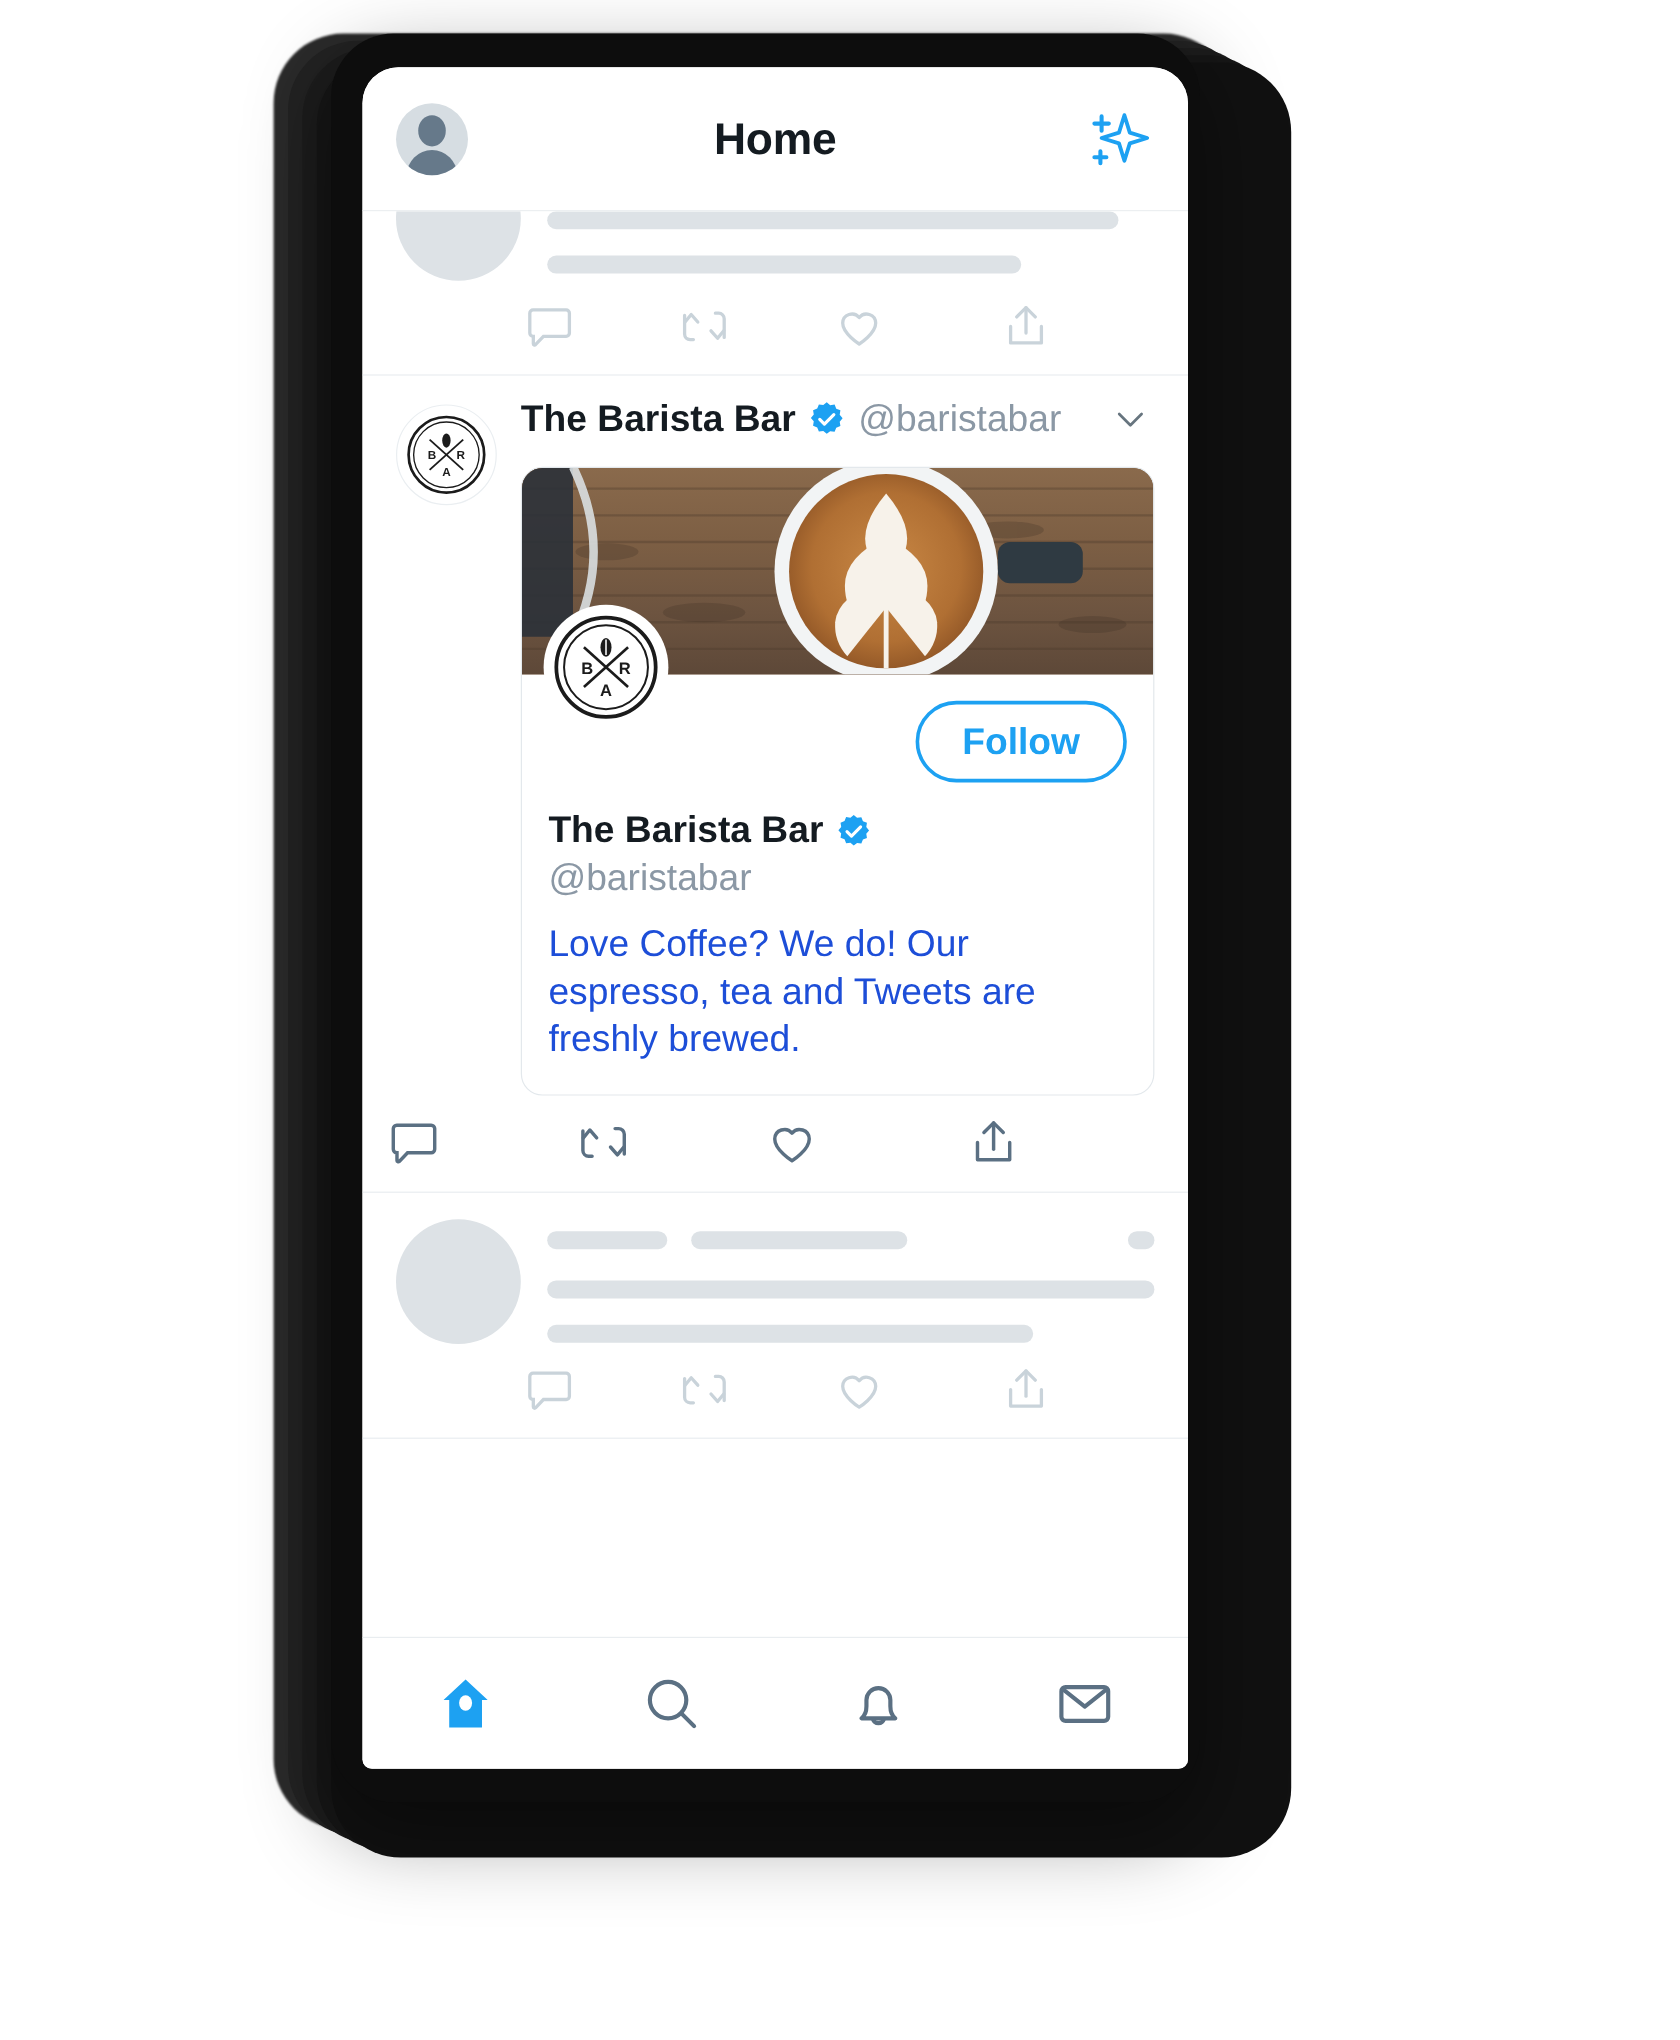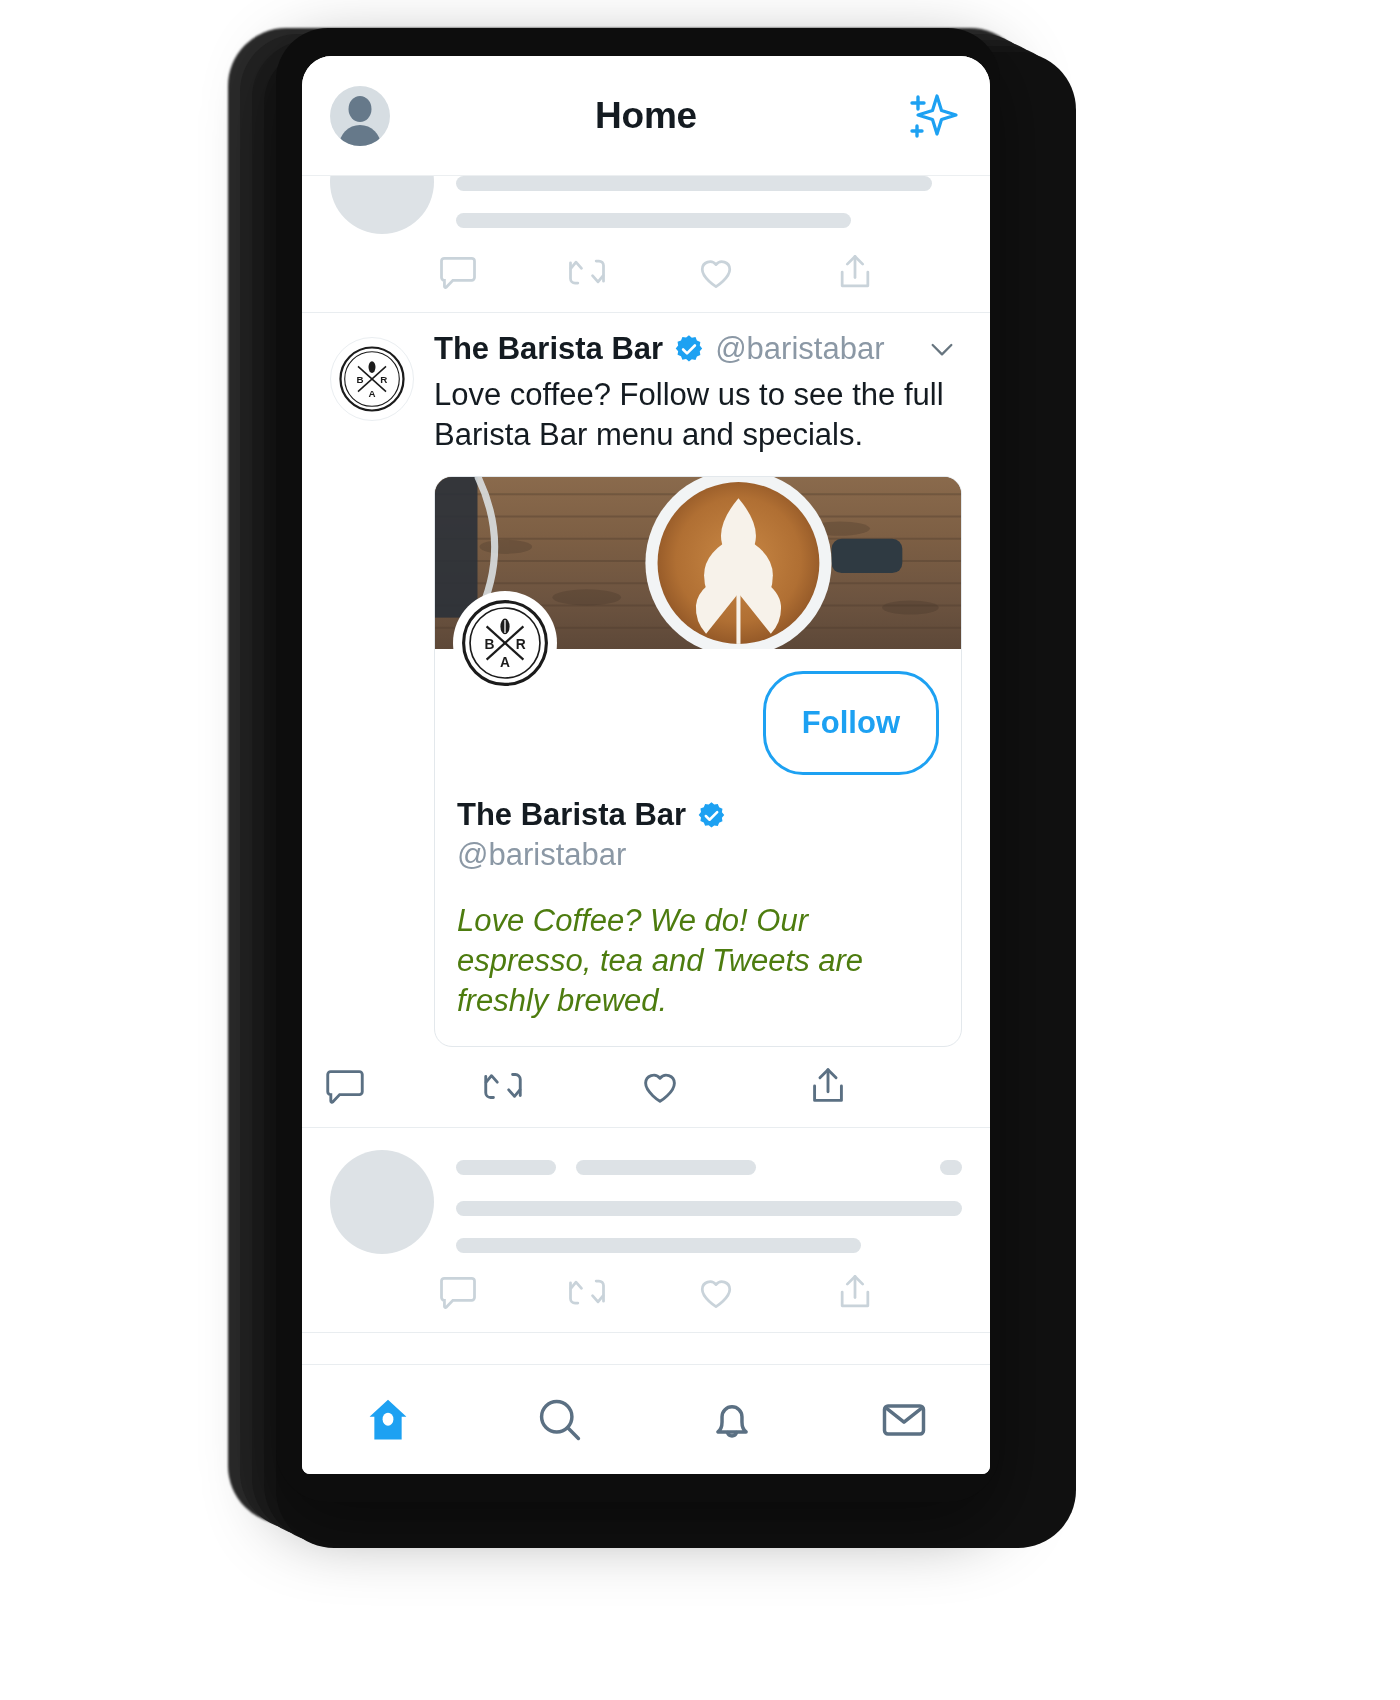--- a/index.html
+++ b/index.html
@@ -140,28 +140,28 @@
     background: #fff;
     display: flex; align-items: center; justify-content: center;
   }
   .follow-row { display: flex; justify-content: flex-end; padding-top: 22px; }
   .follow-btn {
     border: 3px solid #1da1f2;
     color: #1da1f2;
     background: #fff;
     border-radius: 40px;
     font-size: 31px; font-weight: 700;
-    padding: 31px 36px;
+    padding: 13px 36px;
     font-family: "Liberation Sans", sans-serif;
     cursor: pointer;
   }
   .card-name-row { display: flex; align-items: center; gap: 11px; margin-top: 22px; }
   .card-name { font-size: 31px; font-weight: 700; color: #141b21; }
   .card-handle { font-size: 31px; color: #8b98a5; margin-top: 4px; }
-  .card-bio { font-size: 31px; line-height: 1.28; color: #4d7c0f; margin-top: 28px; font-style: italic; }
+  .card-bio { font-size: 31px; line-height: 1.28; color: #1d4ed8; margin-top: 17px; }
 
   .promoted-row {
     display: flex; align-items: center; gap: 14px;
     margin: 6px 0 16px 14px;
   }
   .promoted-icon {
     width: 30px; height: 30px; border-radius: 6px;
     background: #5b7083;
     display: flex; align-items: center; justify-content: center;
   }
@@ -268,21 +268,20 @@
               </svg>
             </span>
             <span class="promo-handle">@baristabar</span>
             <span class="chev">
               <svg width="32" height="32" viewBox="0 0 24 24">
                   <path d="M5 9l7 7 7-7" fill="none" stroke="#67757f" stroke-width="1.7" stroke-linecap="round" stroke-linejoin="round"></path>
                 </svg>
             </span>
           </div>
 
-          <div class="promo-text">Love coffee? Follow us to see the full Barista Bar menu and specials.</div>
 
           <div class="card">
 
             <div class="card-hero">
               <svg width="100%" height="172" viewBox="0 0 520 172" preserveAspectRatio="xMidYMid slice">
                 <defs>
                   <linearGradient id="wood" x1="0" y1="0" x2="0" y2="1">
                     <stop offset="0%" stop-color="#8a6a4c"></stop>
                     <stop offset="35%" stop-color="#7d5f44"></stop>
                     <stop offset="70%" stop-color="#6d5440"></stop>

